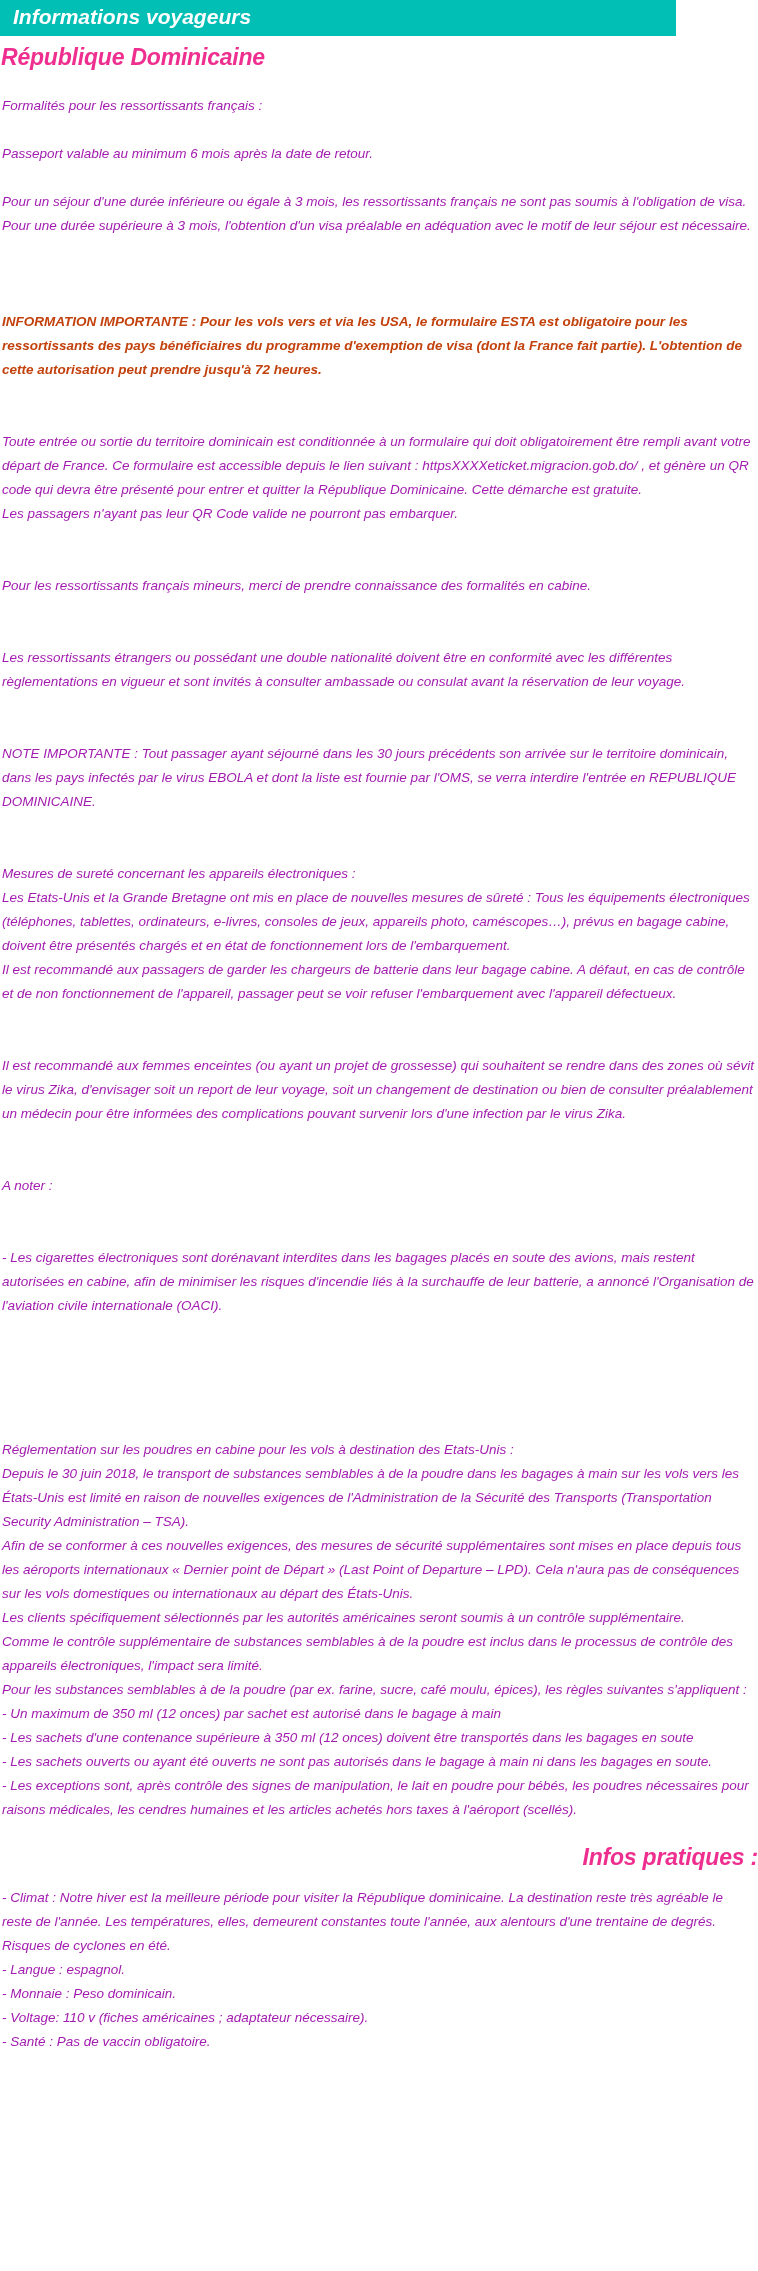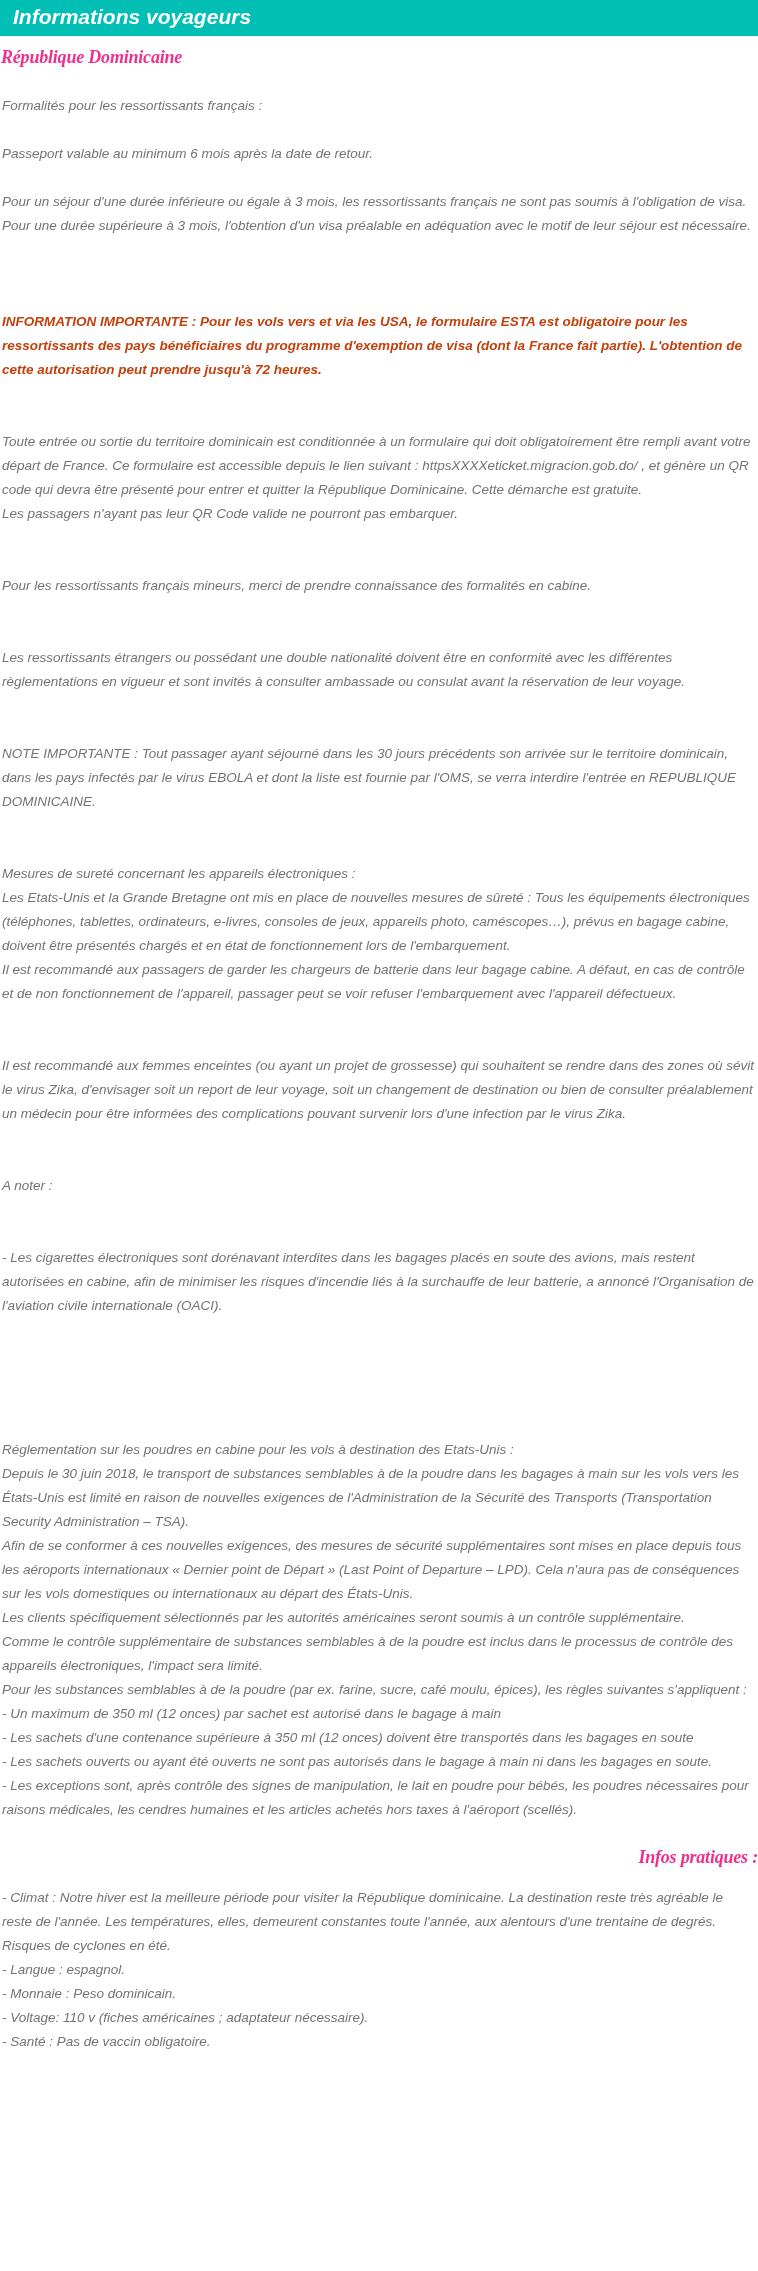--- a/index.html
+++ b/index.html
@@ -11,49 +11,48 @@
   }
   .topbar{
     background:#01bfb5;
     color:#ffffff;
     font-style:italic;
     font-weight:700;
     font-size:21px;
     line-height:24px;
     padding:5px 10px 7px 13px;
     box-sizing:border-box;
-    width:758px;
+    width:676px;
   }
   .heading-pink{
     color:#ee2f8f;
     font-style:italic;
     font-weight:800;
-    font-size:18px;
+    font-size:23px;
     line-height:30px;
     margin:6px 0 12px 1px;
     letter-spacing:-0.2px;
-    font-family:Liberation Serif, serif;
   }
   .heading-pink.infos{
     margin:14px 0 14px 1px;
     text-align:right;
   }
   .content{
     padding:10px 0 6px 2px;
   }
   .content.bottom{
     padding-top:0;
   }
   p.line{
     margin:0;
     min-height:24px;
     line-height:24px;
     font-size:13.5px;
     font-style:italic;
-    color:#737373;
+    color:#a21caf;
     white-space:pre-line;
     padding-right:2px;
   }
   p.line.bold{
     font-weight:700;
     color:#c2410c;
   }
 </style>
 </head>
 <body>

